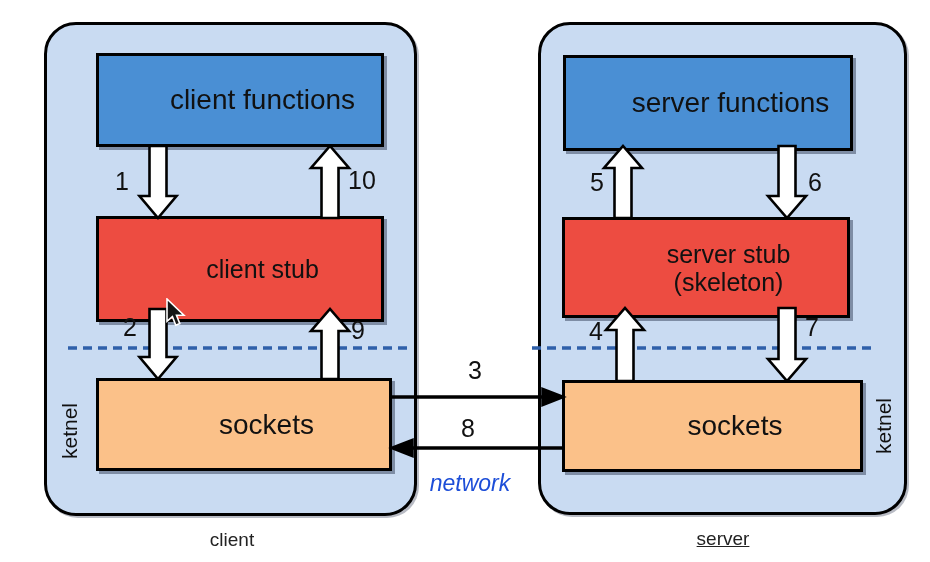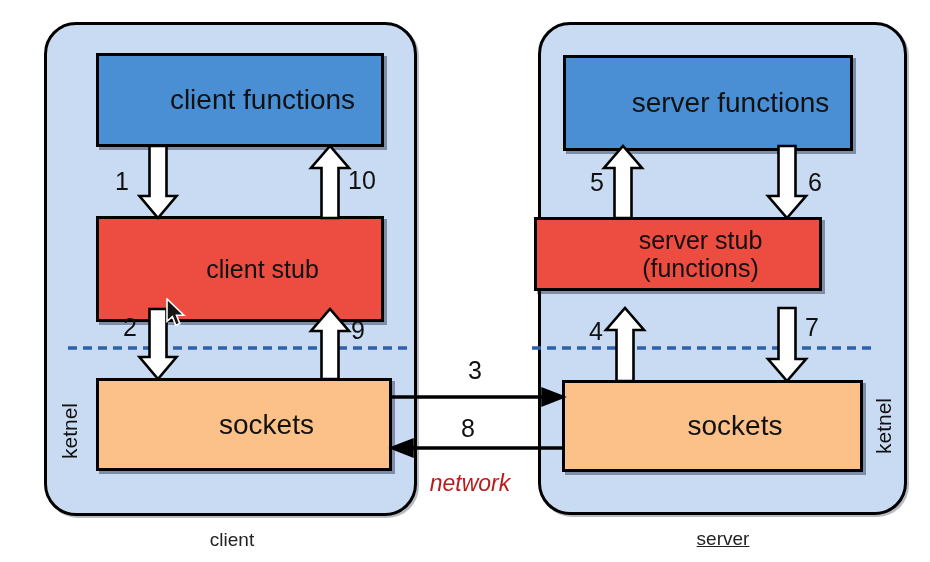--- a/index.html
+++ b/index.html
@@ -22,40 +22,40 @@
     line-height:1.12; box-sizing:border-box;padding-left:45px;
   }
   .box-functions { background:var(--functions-box-bg, #4a8fd4); font-size:28px; }
   .box-stub      { background:var(--stub-box-bg, #ed4c41); font-size:25px; }
   .box-sockets   { background:var(--sockets-box-bg, #fbc189); font-size:28px; }
 
   #box-client-functions { left:96px;  top:53px;  width:288px; height:94px; }
   #box-client-stub      { left:96px;  top:216px; width:288px; height:106px; }
   #box-client-sockets   { left:96px;  top:378px; width:296px; height:93px; }
   #box-server-functions { left:563px; top:55px;  width:290px; height:96px; }
-  #box-server-stub      { left:534px; top:217px; width:288px; height:74px; }
+  #box-server-stub      { left:562px; top:217px; width:288px; height:101px; }
   #box-server-sockets   { left:562px; top:380px; width:301px; height:92px; }
 
   svg.overlay { position:absolute; left:0; top:0; z-index:5; }
 
   .num {
     position:absolute; z-index:6; font-size:25px; color:#111;
     transform:translate(-50%,-50%); white-space:nowrap;
   }
   .panel-caption {
     position:absolute; z-index:6; font-size:19px; color:#222;
     transform:translate(-50%,-50%); white-space:nowrap;
   }
   .kernel-label {
     position:absolute; z-index:6; font-size:21px; color:#111;
     transform:translate(-50%,-50%) rotate(-90deg); white-space:nowrap;
   }
   .network-label {
     position:absolute; z-index:6; font-size:23px; font-style:italic;
-    transform:translate(-50%,-50%); white-space:nowrap; color:#b91c1c;
+    transform:translate(-50%,-50%); white-space:nowrap; color:#1d4ed8;
   }
   .cursor { position:absolute; z-index:10; }
 </style>
 </head>
 <body>
 
 <div class="canvas">
 
   <div class="panel panel-client"></div>
   <div class="panel panel-server"></div>
@@ -69,21 +69,21 @@
   <div class="box box-sockets" id="box-client-sockets">
     <span>sockets</span>
   </div>
 
   <div class="box box-functions" id="box-server-functions">
     <span>server functions</span>
   </div>
   <div class="box box-stub" id="box-server-stub">
     <span>
       <span style="display:block">server stub</span>
-      <span style="display:block">(functions)</span>
+      <span style="display:block">(skeleton)</span>
     </span>
   </div>
   <div class="box box-sockets" id="box-server-sockets">
     <span>sockets</span>
   </div>
 
   <svg class="overlay" width="930" height="562" viewBox="0 0 930 562">
 
     <path d="M68,348 L412,348" fill="none" style="stroke:var(--dashed-line,#2f60aa)" stroke-width="3.5" stroke-dasharray="9,6"></path>
     <path d="M532,348 L877,348" fill="none" style="stroke:var(--dashed-line,#2f60aa)" stroke-width="3.5" stroke-dasharray="9,6"></path>

